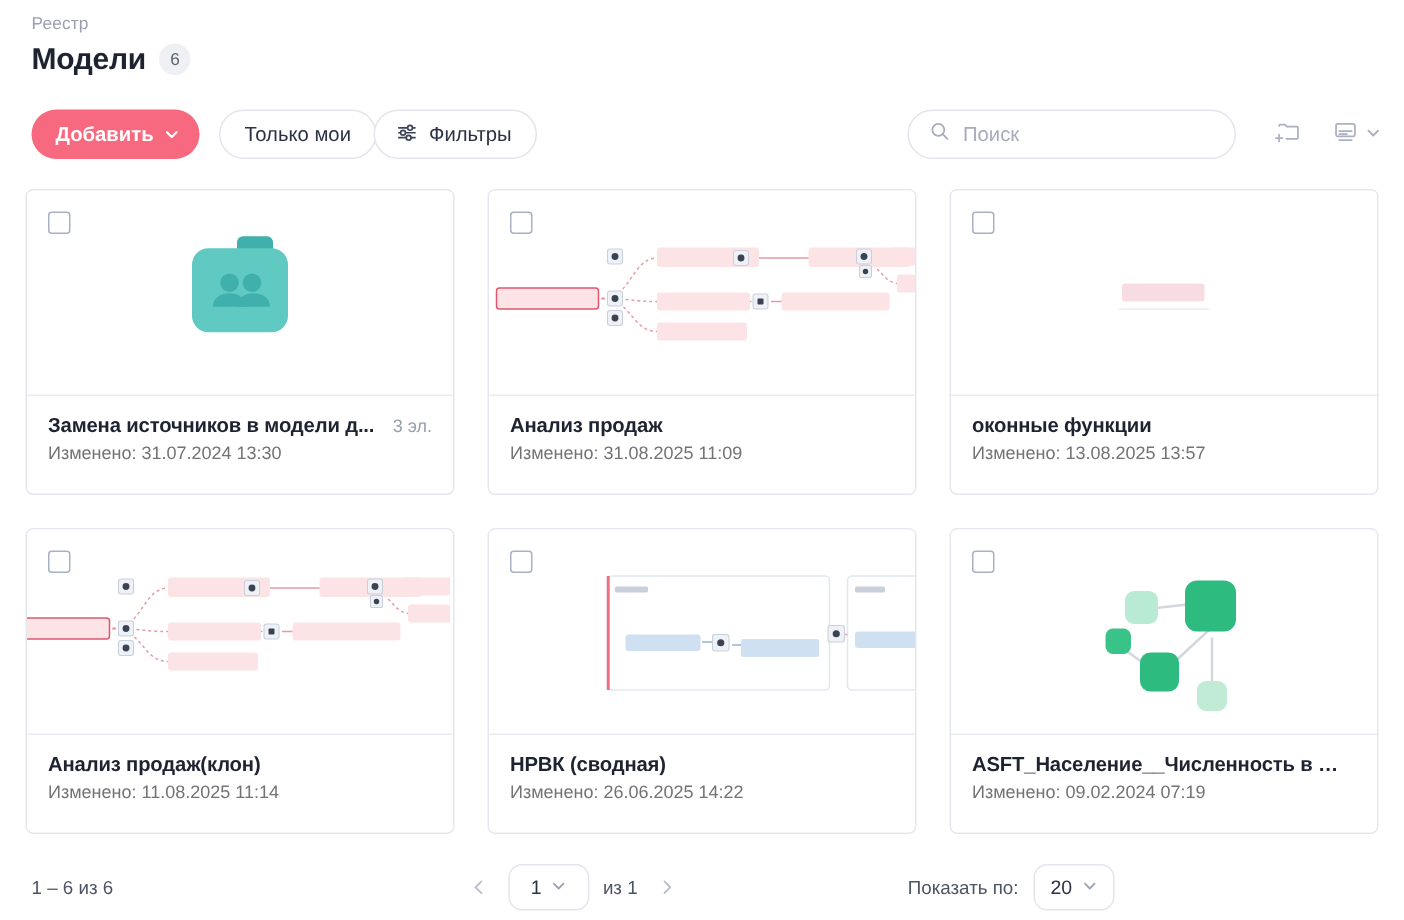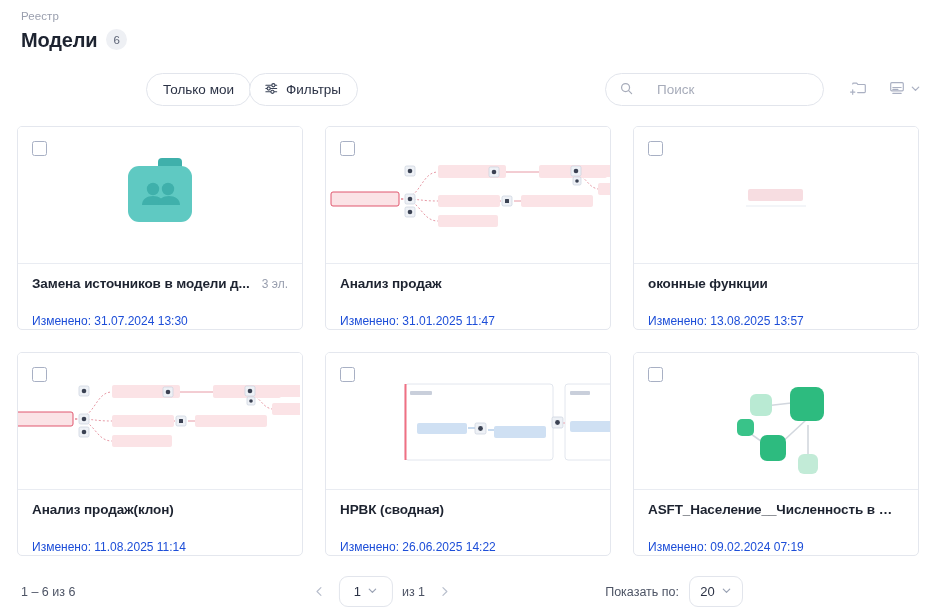--- a/index.html
+++ b/index.html
@@ -45,21 +45,21 @@
     font-family:inherit; font-size:13.5px; color:#2b3245;
     display:flex; align-items:center; gap:7px; padding:0 16px; cursor:pointer;
   }
   .btn-only-mine { left:146px; }
   .btn-filters { left:249px; padding-left:14px; }
 
   .search-wrap {
     position:absolute; left:605px; top:0;
     width:219px; height:33px;
     border:1px solid #e2e5ec; border-radius:18px; background:#fff;
-    display:flex; align-items:center; gap:24px; padding:0 14px;
+    display:flex; align-items:center; gap:9px; padding:0 14px;
   }
   .search-input {
     border:none; outline:none; background:transparent;
     font-family:inherit; font-size:13.5px; color:#2b3245; width:100%;
   }
   .search-input::placeholder { color:#a7acba; }
   .icon-btn {
     position:absolute; top:0; height:33px;
     display:flex; align-items:center; gap:4px;
     background:none; border:none; cursor:pointer; padding:0 4px;
@@ -90,21 +90,21 @@
     background:#fff; z-index:5; cursor:pointer;
   }
   .card-meta { padding:12px 14px 0 14px; }
   .card-title-row { display:flex; align-items:baseline; gap:8px; }
   .card-title {
     font-size:13.5px; font-weight:700; color:#1d2330;
     white-space:nowrap; overflow:hidden; text-overflow:ellipsis;
     flex:1 1 auto; min-width:0; letter-spacing:-.1px;
   }
   .card-sub { font-size:12px; color:#989eae; white-space:nowrap; flex:0 0 auto; }
-  .card-date { margin-top:23px; font-size:12px; color:#1d4ed8; }
+  .card-date { margin-top:4px; font-size:12px; color:#737373; }
 
   
   .folder-icon { position:absolute; left:50%; top:50%; transform:translate(-50%,-50%); }
 
   
   .thumb-svg { position:absolute; }
 
   
   .footer {
     position:absolute; left:0; bottom:0; width:764px; height:43px;
@@ -134,20 +134,28 @@
 
   <div class="breadcrumb">Реестр</div>
 
   <div class="title-row">
     <div class="page-title">Модели</div>
     <div class="count-badge">6</div>
   </div>
 
   <div class="toolbar">
 
+    <button class="btn-add">
+      <span>Добавить</span>
+      <span class="chev">
+        <svg width="11" height="11" viewBox="0 0 12 12">
+            <path d="M2.5 4.5L6 8l3.5-3.5" fill="none" stroke="#fff" stroke-width="1.6" stroke-linecap="round" stroke-linejoin="round"></path>
+          </svg>
+      </span>
+    </button>
 
     <button class="btn-pill btn-only-mine">
       <span>Только мои</span>
     </button>
 
     <button class="btn-pill btn-filters">
       <span>
         <svg width="15" height="15" viewBox="0 0 16 16">
           <line x1="2" y1="4.5" x2="13.5" y2="4.5" stroke="#3a4357" stroke-width="1.2" stroke-linecap="round"></line>
           <line x1="2" y1="8" x2="13.5" y2="8" stroke="#3a4357" stroke-width="1.2" stroke-linecap="round"></line>
@@ -263,21 +271,21 @@
               <circle cx="251" cy="26" r="1.8"></circle>
             <rect x="179" y="44" width="4" height="4" rx="0.6"></rect>
           </g>
         </svg>
       </div>
       <div class="card-meta">
         <div class="card-title-row">
           <div class="card-title">Анализ продаж</div>
           <div class="card-sub"></div>
         </div>
-        <div class="card-date">Изменено: 31.01.2025 11:47</div>
+        <div class="card-date">Изменено: 31.08.2025 11:09</div>
       </div>
     </div>
 
     <div class="card">
       <div class="card-thumb">
         <div class="card-check"></div>
         <svg class="thumb-svg" style="left:0; top:0;" width="286" height="137" viewBox="0 0 286 137">
           <rect x="114" y="62" width="55" height="12" rx="2" fill="#f7dde1"></rect>
           <line x1="112" y1="79" x2="172" y2="79" stroke="#e7ebf1" stroke-width="1"></line>
         </svg>

